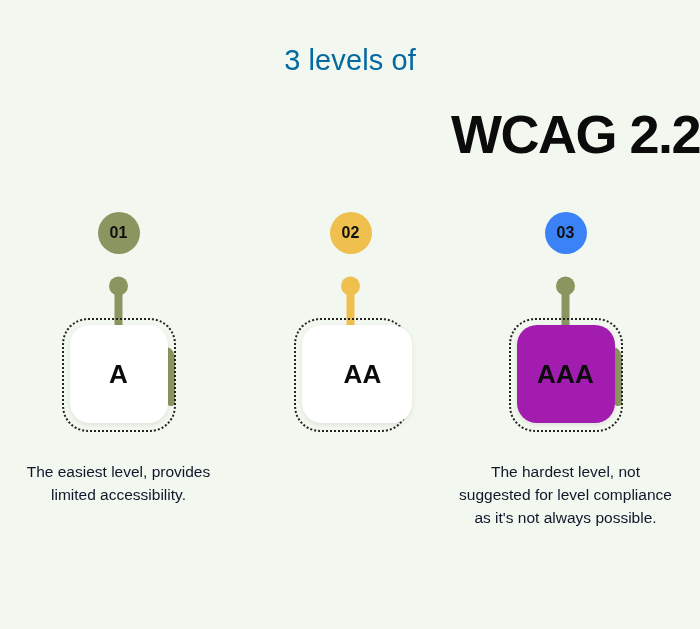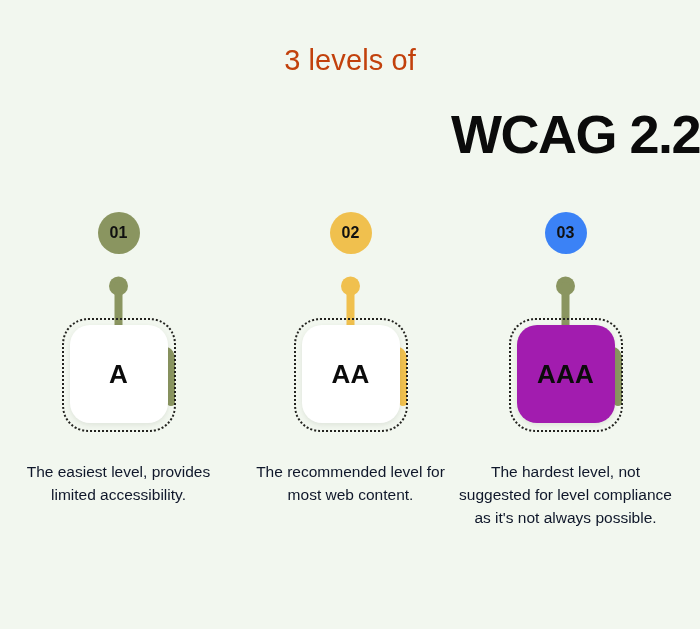--- a/index.html
+++ b/index.html
@@ -26,21 +26,21 @@
     top: 0;
     left: 0;
     width: 700px;
     text-align: center;
   }
   .eyebrow {
     margin: 0;
     padding-top: 42px;
     font-size: 29px;
     font-weight: 400;
-    color: #c2410c;
+    color: #0369a1;
     letter-spacing: 0.1px;
     line-height: 36px;
   }
   .headline {
     margin: 0;
     padding-top: 16px;
     font-size: 54px;
     font-weight: 700;
     color: #0b0b0b;
     letter-spacing: -1.5px;
@@ -173,25 +173,24 @@
     </div>
 
     <div class="column col-1">
       <div class="badge" style="background: rgb(240, 192, 78); text-align: right;">02</div>
       <svg class="connector" viewBox="0 0 215 170" xmlns="http://www.w3.org/2000/svg">
         <circle class="conn-dot" cx="107.5" cy="10" r="9.5" fill="#f0c04e"></circle>
         <path class="conn-path" d="M107.5 10 L107.5 66 Q107.5 74 115.5 74 L150 74 Q160 74 160 84 L160 126" fill="none" stroke-width="8" stroke-linecap="round" stroke="#f0c04e"></path>
       </svg>
       <div class="card-wrap">
         <div class="card-dotted" style="border-color: rgb(35, 35, 31);"></div>
-        <div class="card" style="background: rgb(255, 255, 255);">
+        <div class="card" style="background: rgb(255, 255, 255); padding-left: 12px;">
           <span class="card-label">AA</span>
         </div>
       </div>
-      <div class="caption">The recommended level for most web content.</div>
     </div>
 
     <div class="column col-2">
       <div class="badge" style="background: #3b82f6;">03</div>
       <svg class="connector" viewBox="0 0 215 170" xmlns="http://www.w3.org/2000/svg">
         <circle class="conn-dot" cx="107.5" cy="10" r="9.5" fill="#8a9560"></circle>
         <path class="conn-path" d="M107.5 10 L107.5 66 Q107.5 74 115.5 74 L150 74 Q160 74 160 84 L160 126" fill="none" stroke-width="8" stroke-linecap="round" stroke="#8a9560"></path>
       </svg>
       <div class="card-wrap">
         <div class="card-dotted" style="border-color: rgb(35, 35, 31);"></div>

